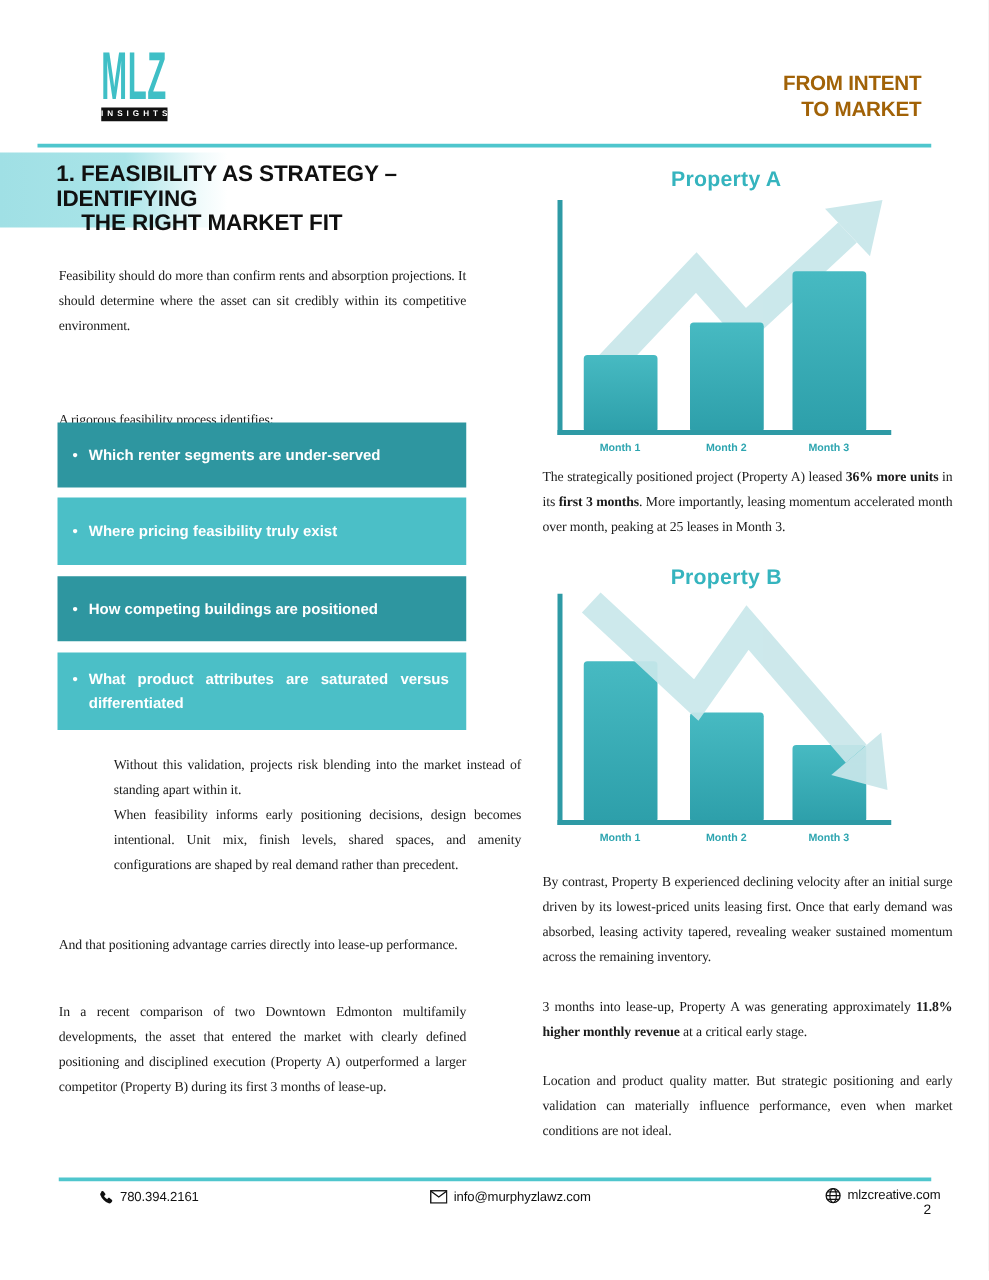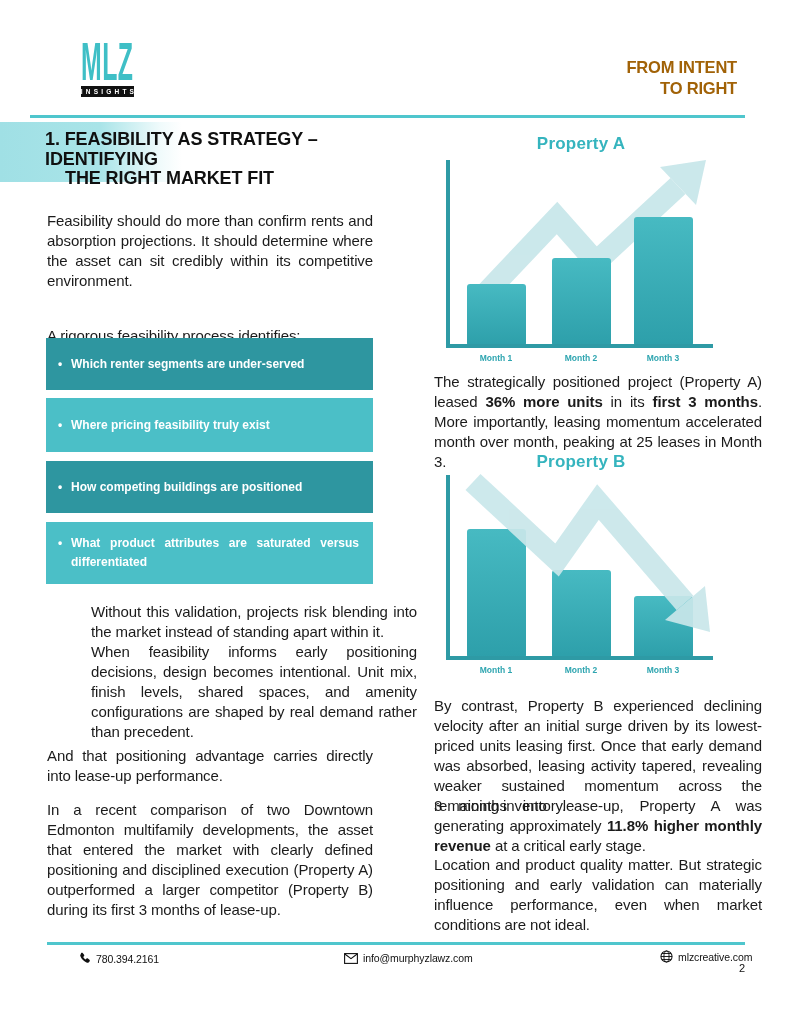--- a/index.html
+++ b/index.html
@@ -40,22 +40,22 @@
   }
   .section-heading {
     position:absolute; left:45px; top:130px; width:330px;
     font-size:18px; font-weight:bold; line-height:19.5px; color:#101010;
     letter-spacing:-0.1px;
   }
   .section-heading .line2 { padding-left:20px; }
 
   
   .para {
-    position:absolute; font-size:15px; line-height:20px;
-    text-align:justify; color:#1b1b1b; letter-spacing:-0.1px;
+    position:absolute; font-size:11px; line-height:20px;
+    text-align:justify; color:#1b1b1b; letter-spacing:-0.1px;font-family:Liberation Serif, serif;
   }
   .lcol { left:47px; width:326px; }
   .rcol { left:417px; width:328px;margin-left:17px; }
   .b { font-weight:bold; }
 
   
   .callout {
     position:absolute; left:46px; width:327px;
     display:flex; align-items:center; padding:0 14px 0 12px;
     color:#ffffff; font-weight:bold; font-size:12px; line-height:19px;
@@ -71,41 +71,41 @@
   }
   .chart-title {
     position:absolute; left:0; top:4px; width:100%; text-align:center;
     color:#35B4BE; font-weight:bold; font-size:17px; letter-spacing:0.2px;
   }
   .chart svg { position:absolute; left:0; top:0; }
   .month-label { font-family:"Liberation Sans",sans-serif; font-size:8.5px; font-weight:bold; fill:#2EA5B0; }
 
   
   .footer-item {
-    position:absolute; display:flex; align-items:center; gap:5px;
+    position:absolute; display:flex; align-items:flex-start; gap:5px;
     font-size:10.5px; color:#111; letter-spacing:-0.1px;
   }
   .footer-item svg { display:block; }
   .page-number { position:absolute; left:731px; top:962px; width:14px; text-align:right; font-size:11px; color:#111; }
 </style>
 </head>
 <body>
 
 <div class="page">
 
   <div class="logo-block">
     <div class="logo-text">MLZ</div>
     <div class="logo-subbar">
       <span>INSIGHTS</span>
     </div>
   </div>
 
   <div class="doc-title">
     <div>FROM INTENT</div>
-    <div>TO RIGHT</div>
+    <div>TO MARKET</div>
   </div>
 
   <div class="rule header"></div>
 
   <div class="heading-highlight"></div>
   <div class="section-heading">
     <div class="line1">1. FEASIBILITY AS STRATEGY – IDENTIFYING</div>
     <div class="line2">THE RIGHT MARKET FIT</div>
   </div>
 

